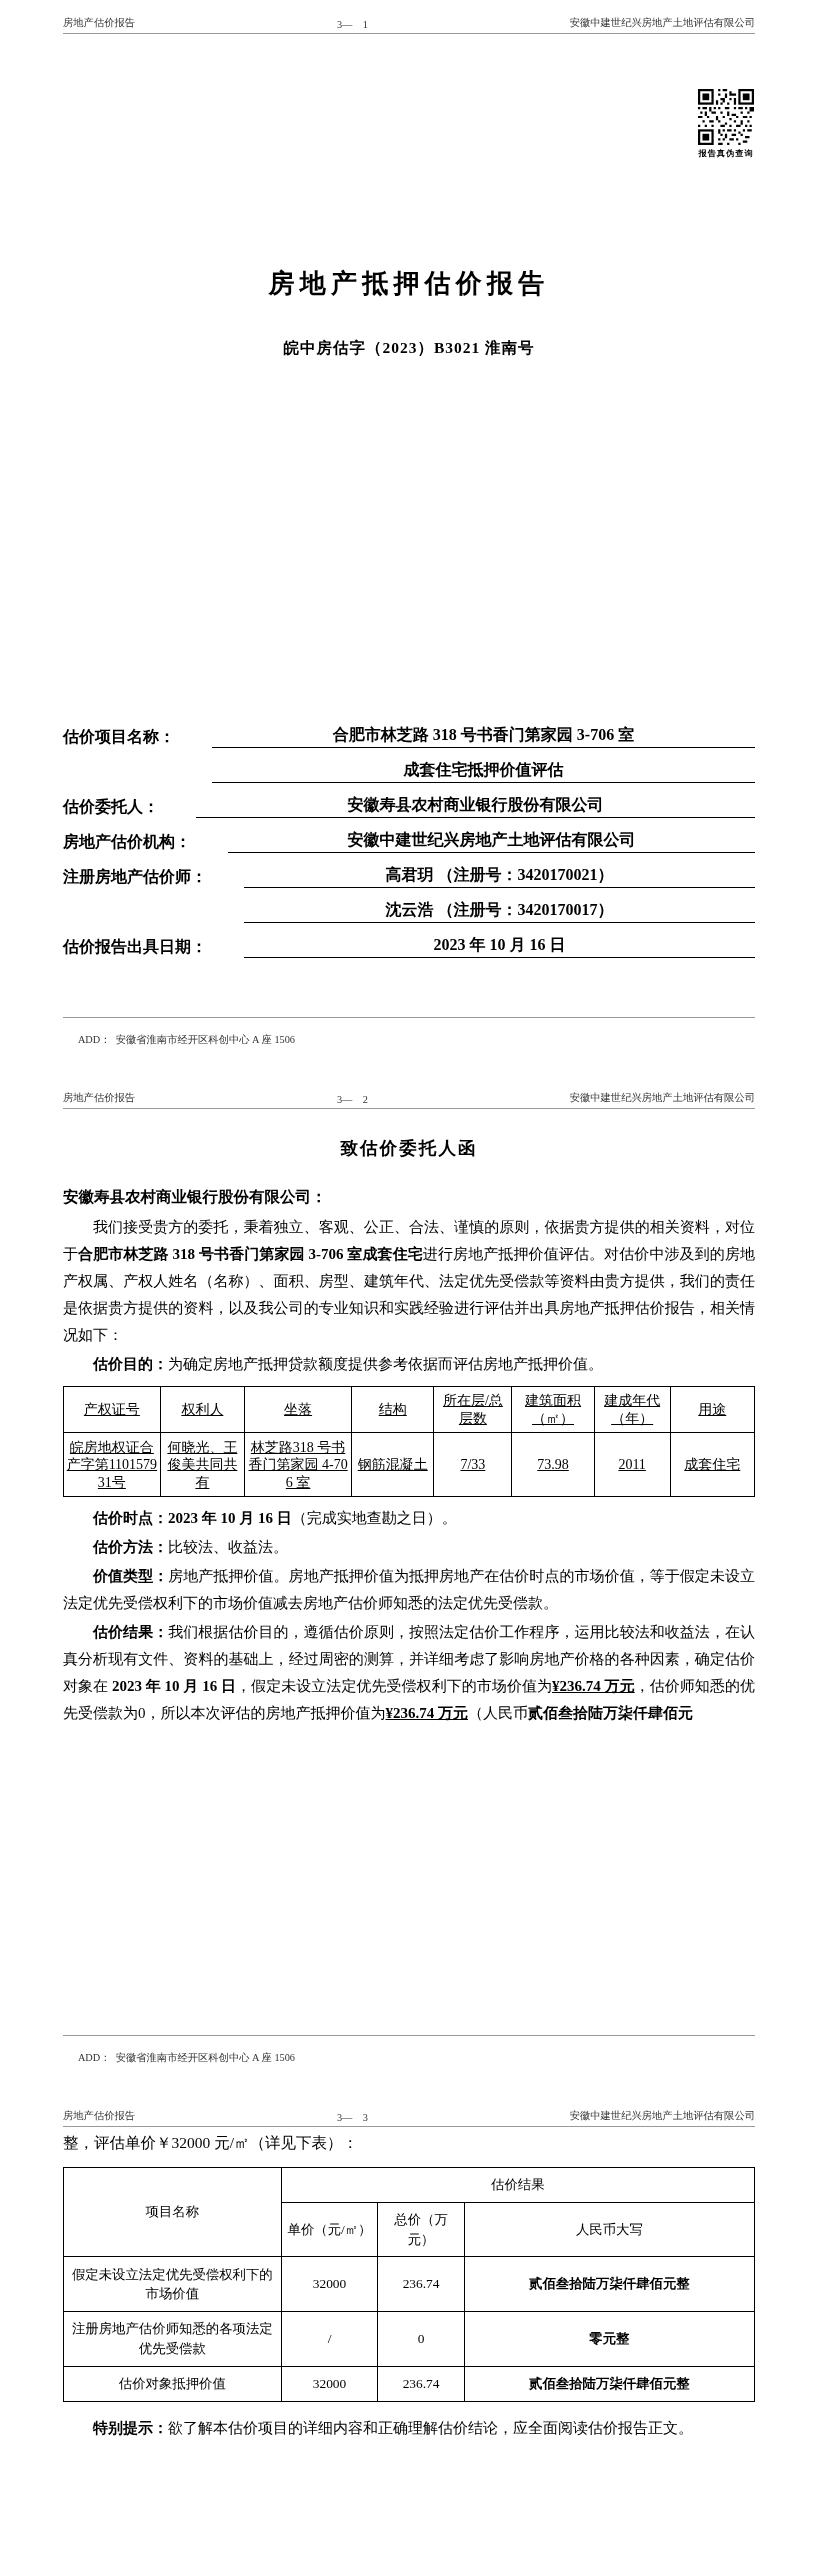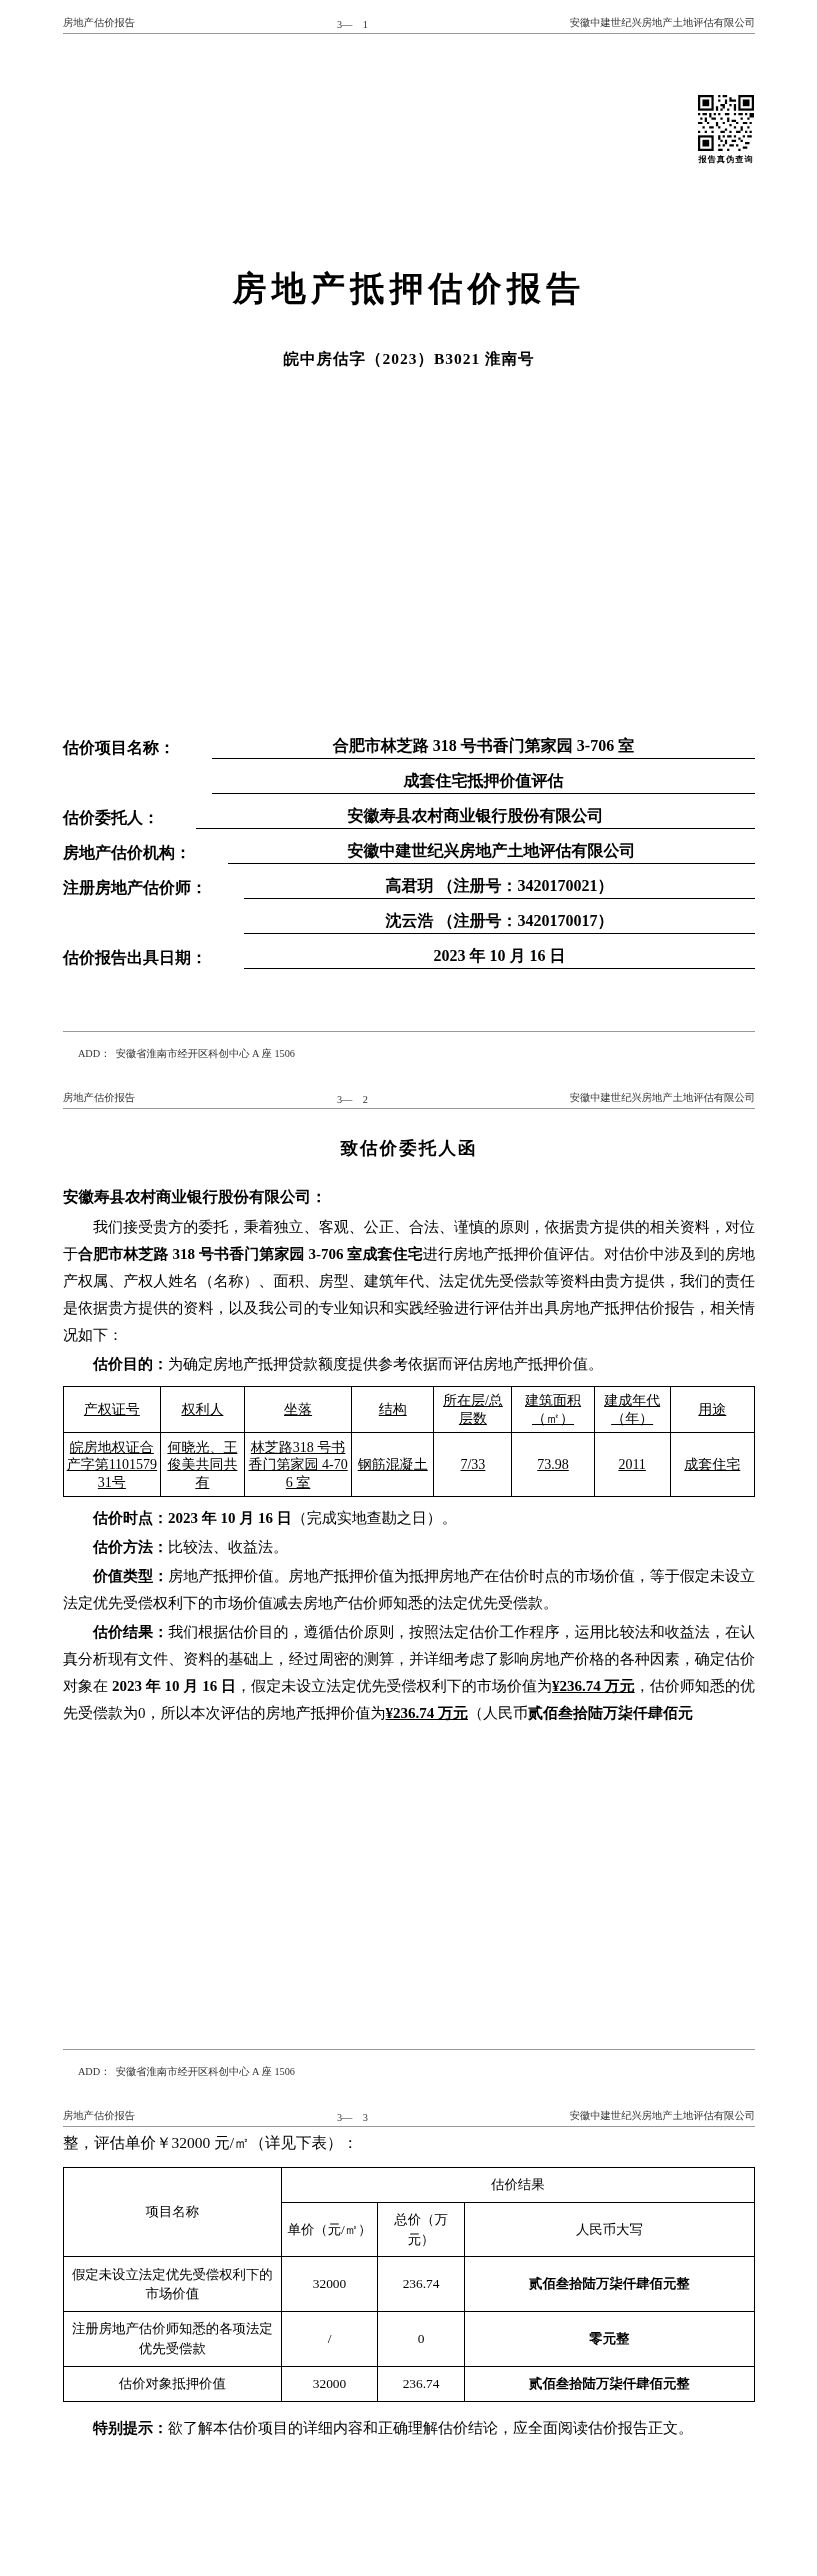--- a/index.html
+++ b/index.html
@@ -13,30 +13,30 @@
   .page-1 { height:1075px; }
   .page-2 { height:1018px; }
   .page-3 { height:1212px; }
 
   .page-header {
     display:flex; justify-content:space-between; align-items:flex-end;
     font-size:10.3px; color:#333; padding:15.5px 0 3.1px; border-bottom:0.5px solid #999;
   }
   .hdr-center { white-space:pre; }
   .page-footer {
-    position:absolute; left:63px; right:63px; bottom:3px;
+    position:absolute; left:63px; right:63px; bottom:17px;
     font-size:10.3px; color:#333; border-top:0.5px solid #999; padding-top:4.1px; white-space:pre;
   }
 
   
-  .qr-wrap { position:absolute; top:95px; right:63px; width:58px; text-align:center; }
+  .qr-wrap { position:absolute; top:89px; right:63px; width:58px; text-align:center; }
   .qr-svg { width:56px; height:56px; display:block; margin:0 auto; }
   .qr-caption { font-size:8.2px; font-weight:bold; margin-top:2.6px; letter-spacing:1px; }
 
-  .title { margin-top:232px; text-align:center; font-size:34px; font-weight:bold; letter-spacing:5.2px; }
+  .title { margin-top:232px; text-align:center; font-size:26px; font-weight:bold; letter-spacing:5.2px; }
   .doc-no { margin-top:37px; text-align:center; font-size:15.5px; font-weight:bold; letter-spacing:1px; }
 
   .fields { margin-top:354px; font-size:16px; font-weight:bold; }
   .field-row { display:flex; align-items:flex-end; height:35px;gap:37px; }
   .field-label { white-space:nowrap; }
   .field-value {
     flex:1; border-bottom:1px solid #000; text-align:center;
     padding:0 5.2px 1px; white-space:nowrap;
   }
   .sp-7 { width:112px; } .sp-9 { width:144px; }

